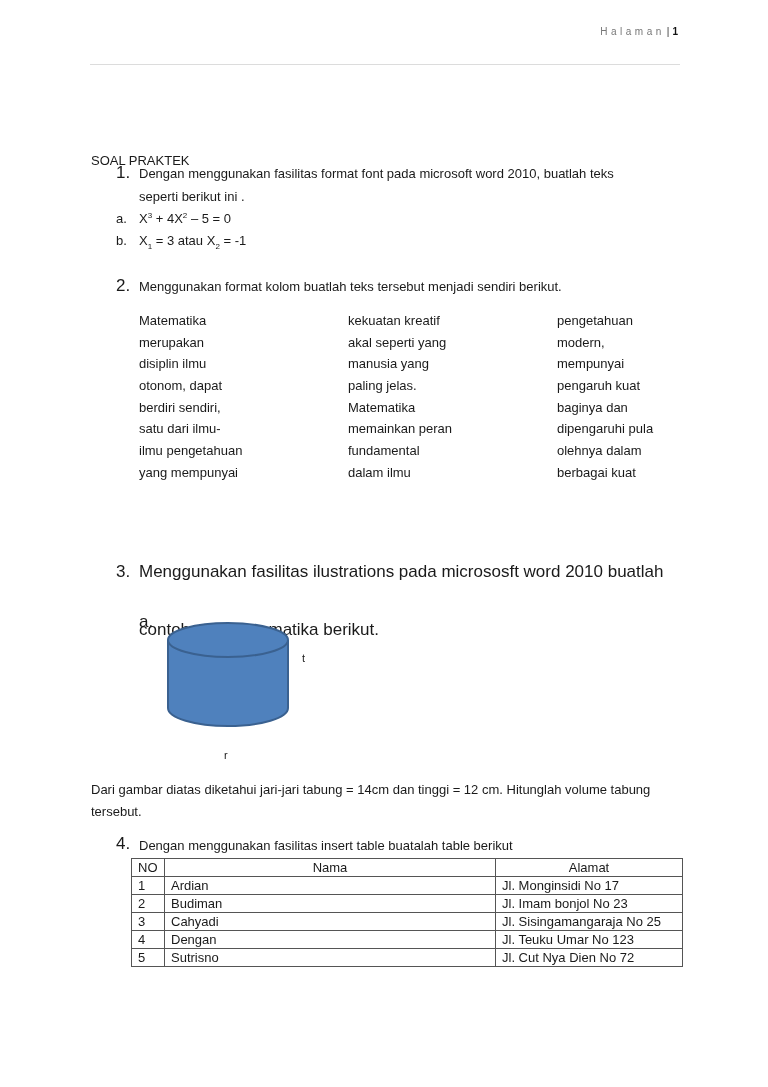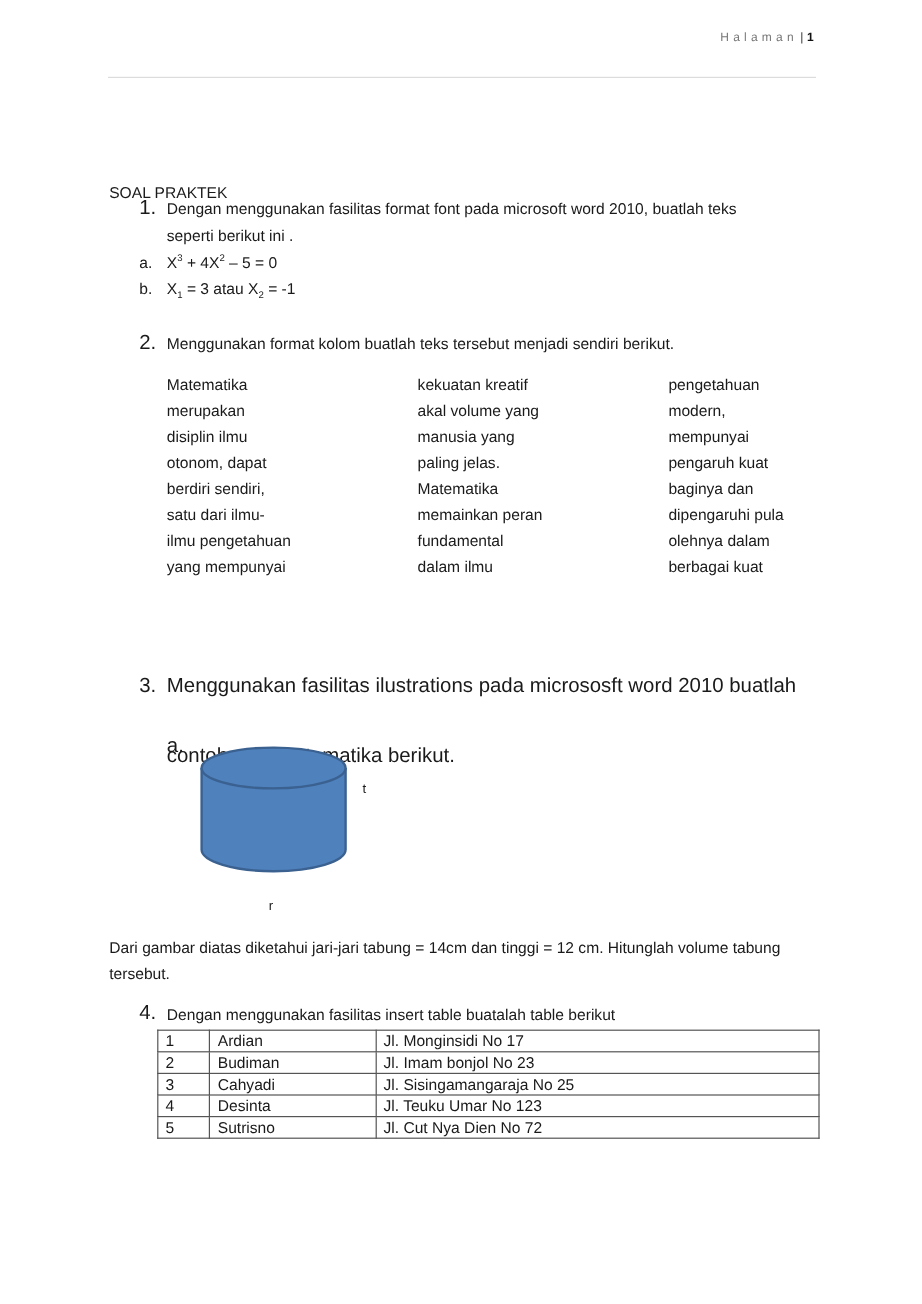--- a/index.html
+++ b/index.html
@@ -60,21 +60,21 @@
   <div>merupakan</div>
   <div>disiplin ilmu</div>
   <div>otonom, dapat</div>
   <div>berdiri sendiri,</div>
   <div>satu dari ilmu-</div>
   <div>ilmu pengetahuan</div>
   <div>yang mempunyai</div>
 </div>
 <div class="abs col-block" style="left:348px; top:310px;">
   <div>kekuatan kreatif</div>
-  <div>akal volume yang</div>
+  <div>akal seperti yang</div>
   <div>manusia yang</div>
   <div>paling jelas.</div>
   <div>Matematika</div>
   <div>memainkan peran</div>
   <div>fundamental</div>
   <div>dalam ilmu</div>
 </div>
 <div class="abs col-block" style="left:557px; top:310px;">
   <div>pengetahuan</div>
   <div>modern,</div>
@@ -99,38 +99,43 @@
 <div class="abs" style="left:224px; top:749px; font-size:11px;">r</div>
 
 <div class="abs t13" style="left:91px; top:781px;">Dari gambar diatas diketahui jari-jari tabung = 14cm dan tinggi = 12 cm. Hitunglah volume tabung</div>
 <div class="abs t13" style="left:91px; top:803px;">tersebut.</div>
 
 <div class="abs num-big" style="left:116px; top:834px;">4.</div>
 <div class="abs t13" style="left:139px; top:837px;">Dengan menggunakan fasilitas insert table buatalah table berikut</div>
 
 <table class="abs data-table" style="left:131px; top:858px; width:552px;">
   <tbody>
+      <tr>
+    <th class="no" style="width:20px;">NO</th>
+    <th style="width:318px;">Nama</th>
+    <th>Alamat</th>
+  </tr>
   <tr>
     <td>1</td>
     <td>Ardian</td>
     <td>Jl. Monginsidi No 17</td>
   </tr>
   <tr>
     <td>2</td>
     <td>Budiman</td>
     <td>Jl. Imam bonjol No 23</td>
   </tr>
   <tr>
     <td>3</td>
     <td>Cahyadi</td>
     <td>Jl. Sisingamangaraja No 25</td>
   </tr>
   <tr>
     <td>4</td>
-    <td>Desinta</td>
+    <td>Dengan</td>
     <td>Jl. Teuku Umar No 123</td>
   </tr>
   <tr>
     <td>5</td>
     <td>Sutrisno</td>
     <td>Jl. Cut Nya Dien No 72</td>
   </tr>
 </tbody>
   </table>
 

